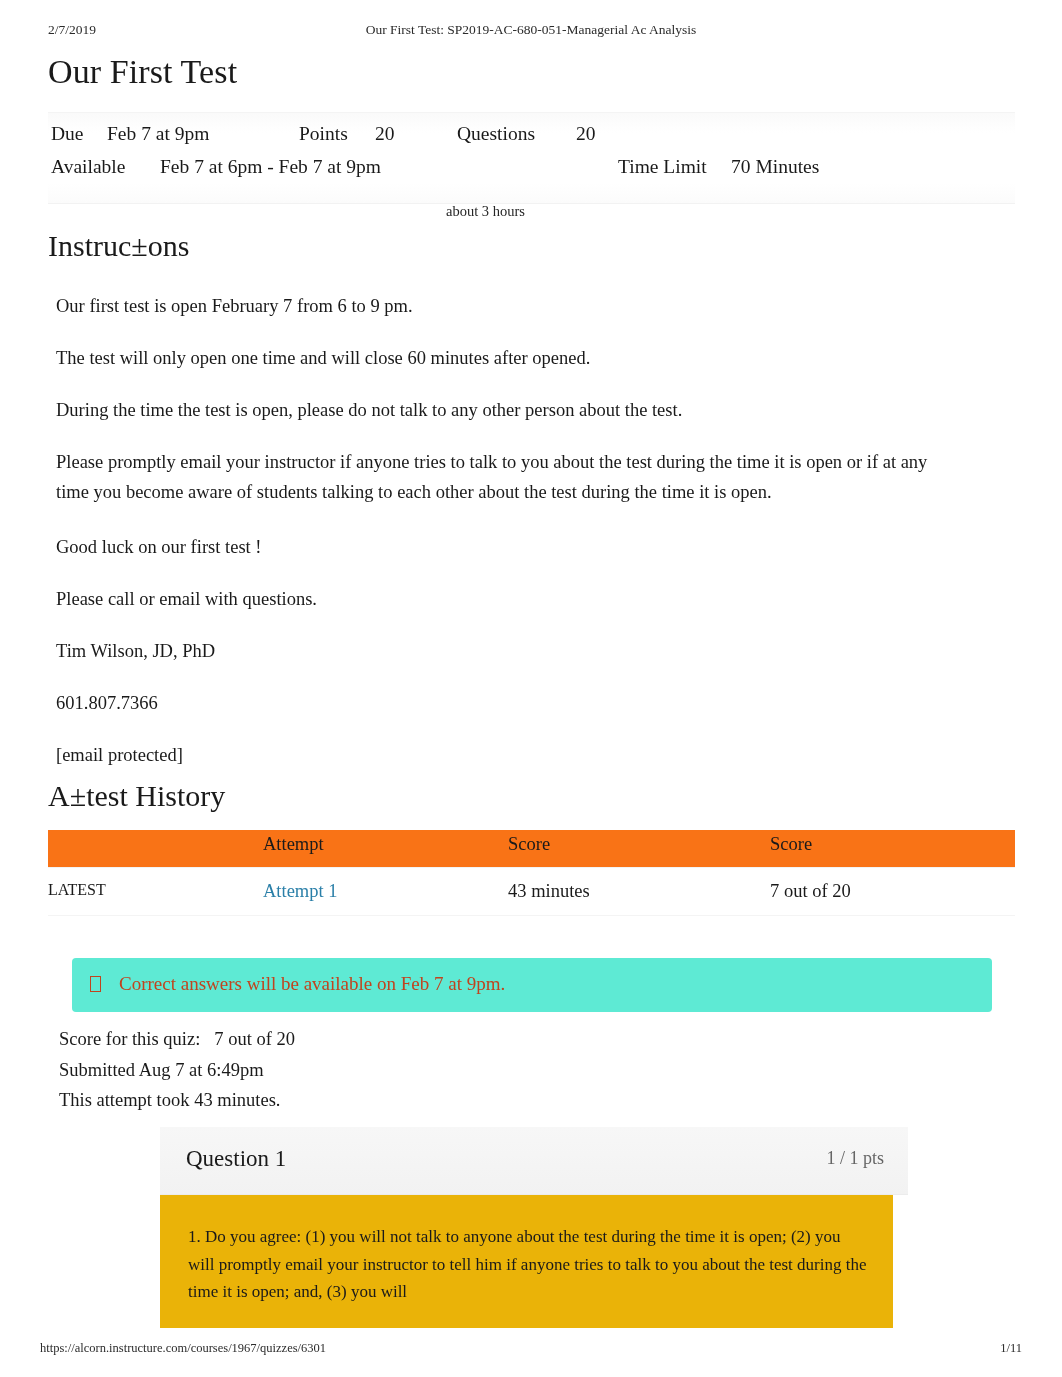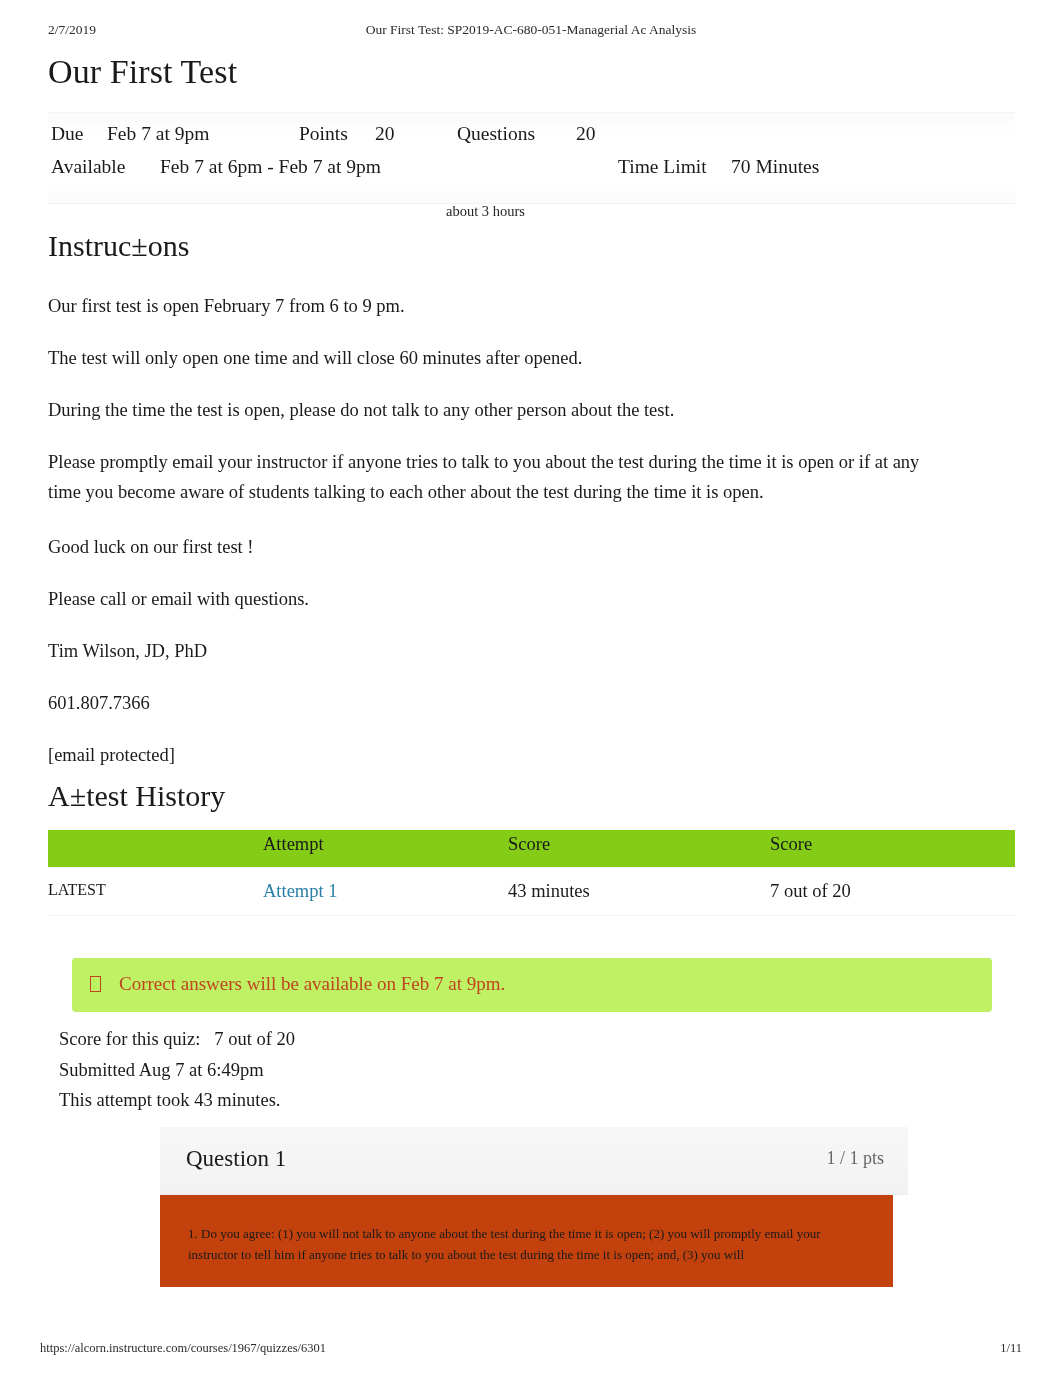--- a/index.html
+++ b/index.html
@@ -112,42 +112,42 @@
   .instructions {
     position: absolute;
     top: 292px;
     left: 48px;
     width: 900px;
     font-size: 18.5px;
     line-height: 1.62;
     color: #1a1a1a;
   }
   .instructions p {
-    margin: 0 0 22px 0;
+    margin: 0 0 22px 8px;
   }
   .instructions p.tight {
     margin-bottom: 25px;
   }
 
   
   .attempt-table {
     position: absolute;
     top: 830px;
     left: 48px;
     width: 967px;
     border-collapse: collapse;
     font-size: 18.5px;
   }
   .attempt-table th {
     text-align: left;
     font-weight: normal;
     color: #1a1a1a;
     padding: 4px 0 12px 0;
     border-bottom: 1px solid #f3f3f3;
-    background: #84cc16;
+    background: #f97316;
   }
   .attempt-table td {
     text-align: left;
     padding: 13px 0 13px 0;
     border-bottom: 1px solid #f4f4f4;
     color: #1a1a1a;
     vertical-align: top;
   }
   .col-kept   { width: 215px; }
   .col-attempt{ width: 245px; }
@@ -164,21 +164,21 @@
     cursor: pointer;
   }
 
   
   .alert {
     position: absolute;
     top: 958px;
     left: 72px;
     width: 920px;
     box-sizing: border-box;
-    background: #bef264;
+    background: #5eead4;
     border-radius: 4px;
     padding: 15px 18px 16px 18px;
     display: flex;
     align-items: center;
     gap: 18px;
   }
   .alert-icon {
     display: inline-block;
     width: 11px;
     height: 16px;
@@ -226,25 +226,25 @@
   }
   .question-title {
     font-size: 23px;
     color: #1a1a1a;
   }
   .question-pts {
     font-size: 18px;
     color: #666666;
   }
   .question-body {
-    background: #c2410c;
+    background: #eab308;
     width: 733px;
     box-sizing: border-box;
     padding: 28px 26px 22px 28px;
-    font-size: 13px;
+    font-size: 17px;
     line-height: 1.62;
     color: #1a1a1a;
   }
   .question-body p { margin: 0; }
 
   
   .print-footer {
     position: absolute;
     bottom: 18px;
     left: 40px;

